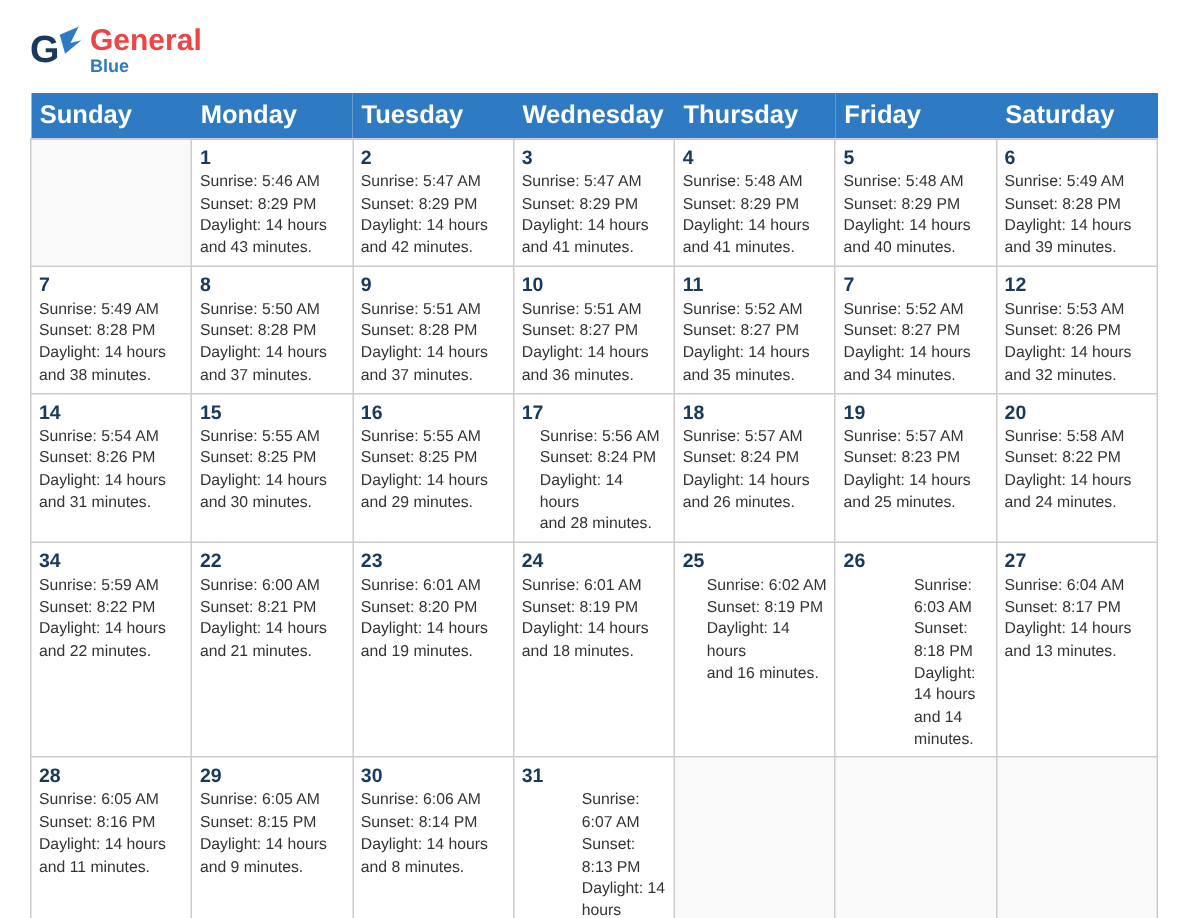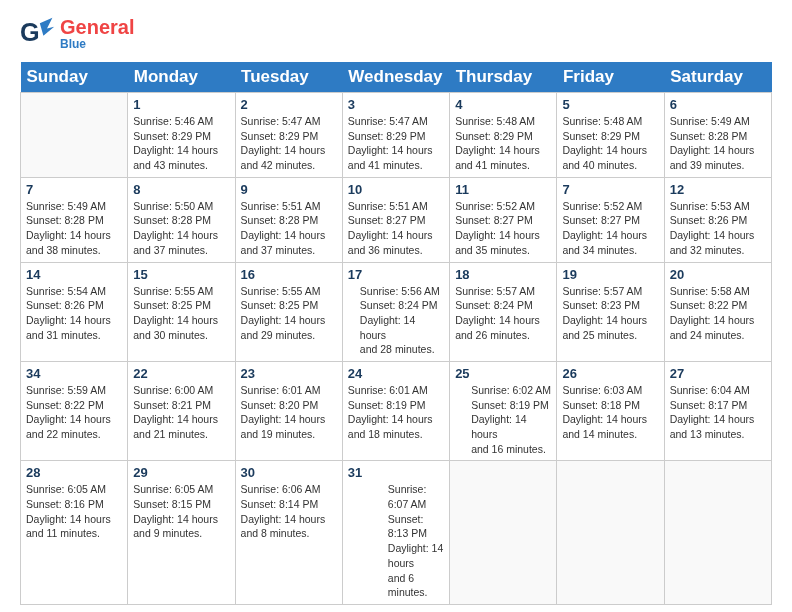--- a/index.html
+++ b/index.html
@@ -300,21 +300,21 @@
           </td>
           <td>
             <span class="day-num">25</span>
             <div class="day-info" style="white-space: pre-line; margin-left: 16px;">Sunrise: 6:02 AM
 Sunset: 8:19 PM
 Daylight: 14 hours
 and 16 minutes.</div>
           </td>
           <td>
             <span class="day-num">26</span>
-            <div class="day-info" style="white-space: pre-line;">Sunrise: 6:03 AM
+            <div class="day-info" style="white-space: pre-line; margin-left: 47px;">Sunrise: 6:03 AM
 Sunset: 8:18 PM
 Daylight: 14 hours
 and 14 minutes.</div>
           </td>
           <td>
             <span class="day-num">27</span>
             <div class="day-info" style="white-space: pre-line;">Sunrise: 6:04 AM
 Sunset: 8:17 PM
 Daylight: 14 hours
 and 13 minutes.</div>

